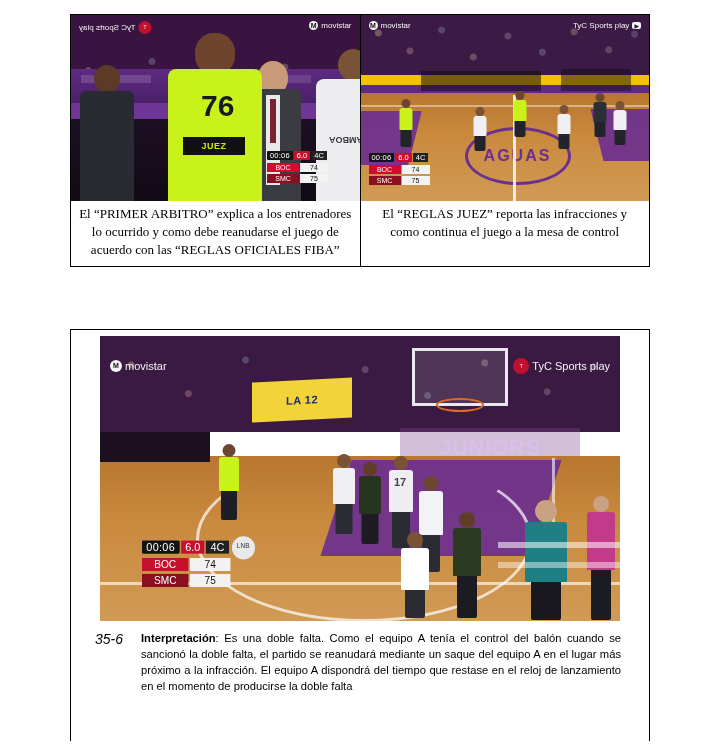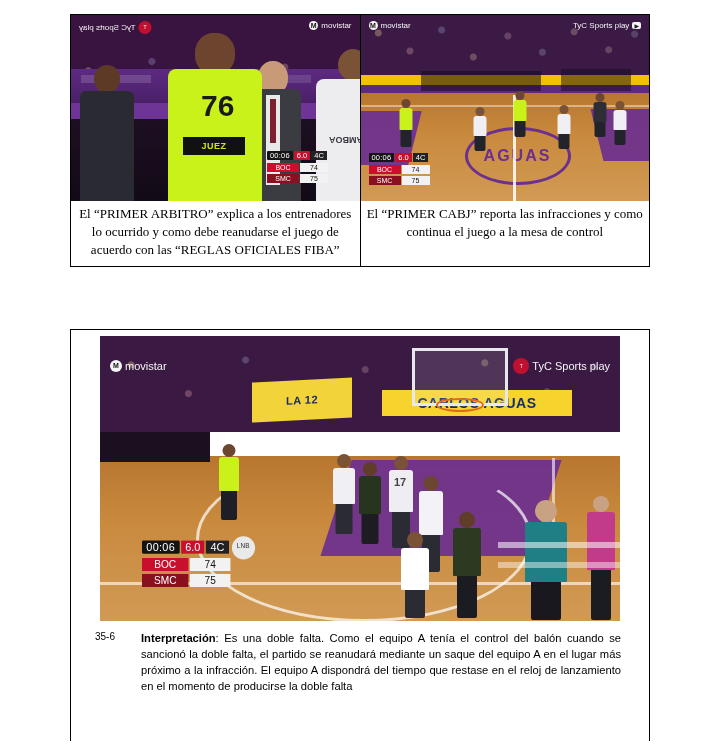--- a/index.html
+++ b/index.html
@@ -66,22 +66,23 @@
   .text-block {
     padding: 10px 18px 8px 22px;
     position: relative;
     min-height: 120px;
     box-sizing: border-box;
   }
   .rule-num {
     position: absolute;
     left: 24px;
     top: 10px;
-    font-size: 10px;
-    font-family: "Liberation Sans", sans-serif;
+    font-size: 14px;
+    font-family: "Liberation Sans", sans-serif;
+    font-style: italic;
   }
   .para {
     margin: 0 0 9px 0;
     font-size: 11.2px;
     line-height: 1.42;
     font-family: "Liberation Sans", sans-serif;
     text-align: justify;
     padding-left: 48px;
     padding-right: 10px;
   }
@@ -397,35 +398,35 @@
               <span class="tname">BOC</span>
               <span class="tscore">74</span>
             </div>
             <div class="teamrow">
               <span class="tname b">SMC</span>
               <span class="tscore">75</span>
             </div>
           </div>
         </div>
       </div>
-      <div class="cap">El “PRIMER CABJ” reporta las infracciones y como continua el juego a la mesa de control</div>
+      <div class="cap">El “REGLAS JUEZ” reporta las infracciones y como continua el juego a la mesa de control</div>
     </td>
   </tr>
 </tbody>
   </table>
 
 <div class="bottom-wrap">
 
   <div class="bottom-img">
     <div class="scene">
 
       <div class="crowd" style="top:0;height:96px;background:#3a1a42;"></div>
 
       <div class="banner" style="left:152px;top:44px;width:100px;height:40px;background:#f2d43a;color:#1b2a6b;font-size:11px;transform:skewY(-3deg);">LA 12</div>
-      <div class="banner" style="left:282px;top:54px;width:190px;height:26px;background:#f6d32d;color:#12306e;font-size:14px;">CARLOS AGUAS</div>
+      <div class="banner" style="left:300px;top:92px;width:180px;height:40px;background:rgba(130,70,150,.35);color:#d8c0e8;font-size:22px;border:none;">JUNIORS</div>
 
       <div style="position:absolute;left:312px;top:12px;width:90px;height:52px;border:3px solid #e8e8ee;background:rgba(255,255,255,.12);"></div>
       <div style="position:absolute;left:336px;top:62px;width:44px;height:10px;border:2px solid #e06b20;border-radius:50%;"></div>
 
       <div class="floor" style="top:120px;height:165px;"></div>
 
       <div class="keyarea" style="left:236px;top:124px;width:210px;height:96px;transform:skewX(-18deg);"></div>
 
       <div class="paint-arc" style="left:96px;top:120px;width:330px;height:160px;border-color:rgba(255,255,255,.7);border-top-color:transparent;"></div>
       <div class="line-w" style="left:0;right:0;top:246px;height:3px;opacity:.75;"></div>

